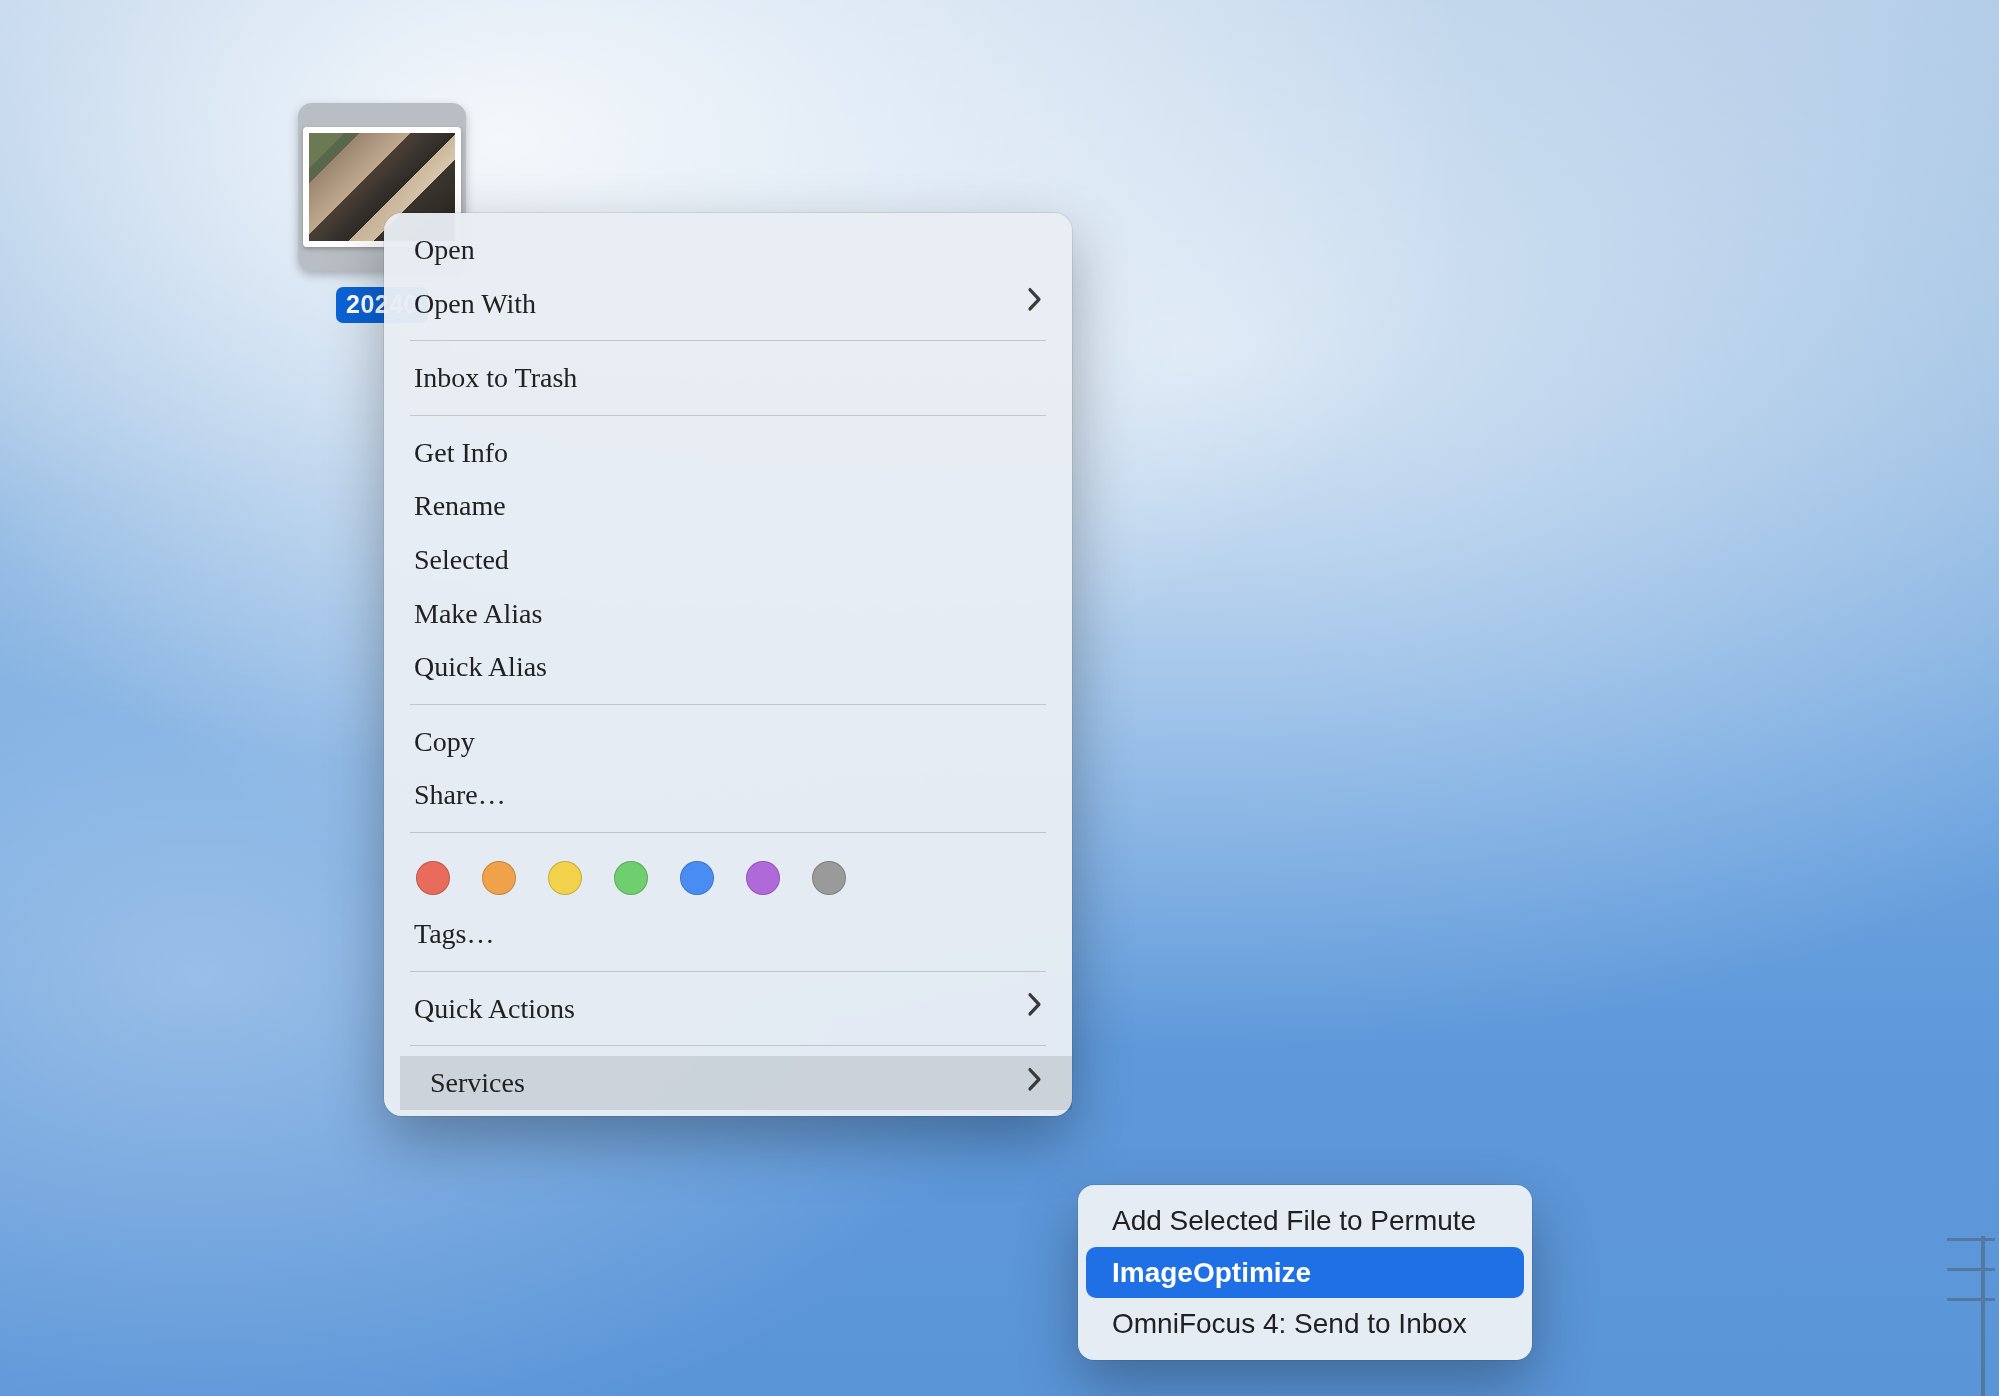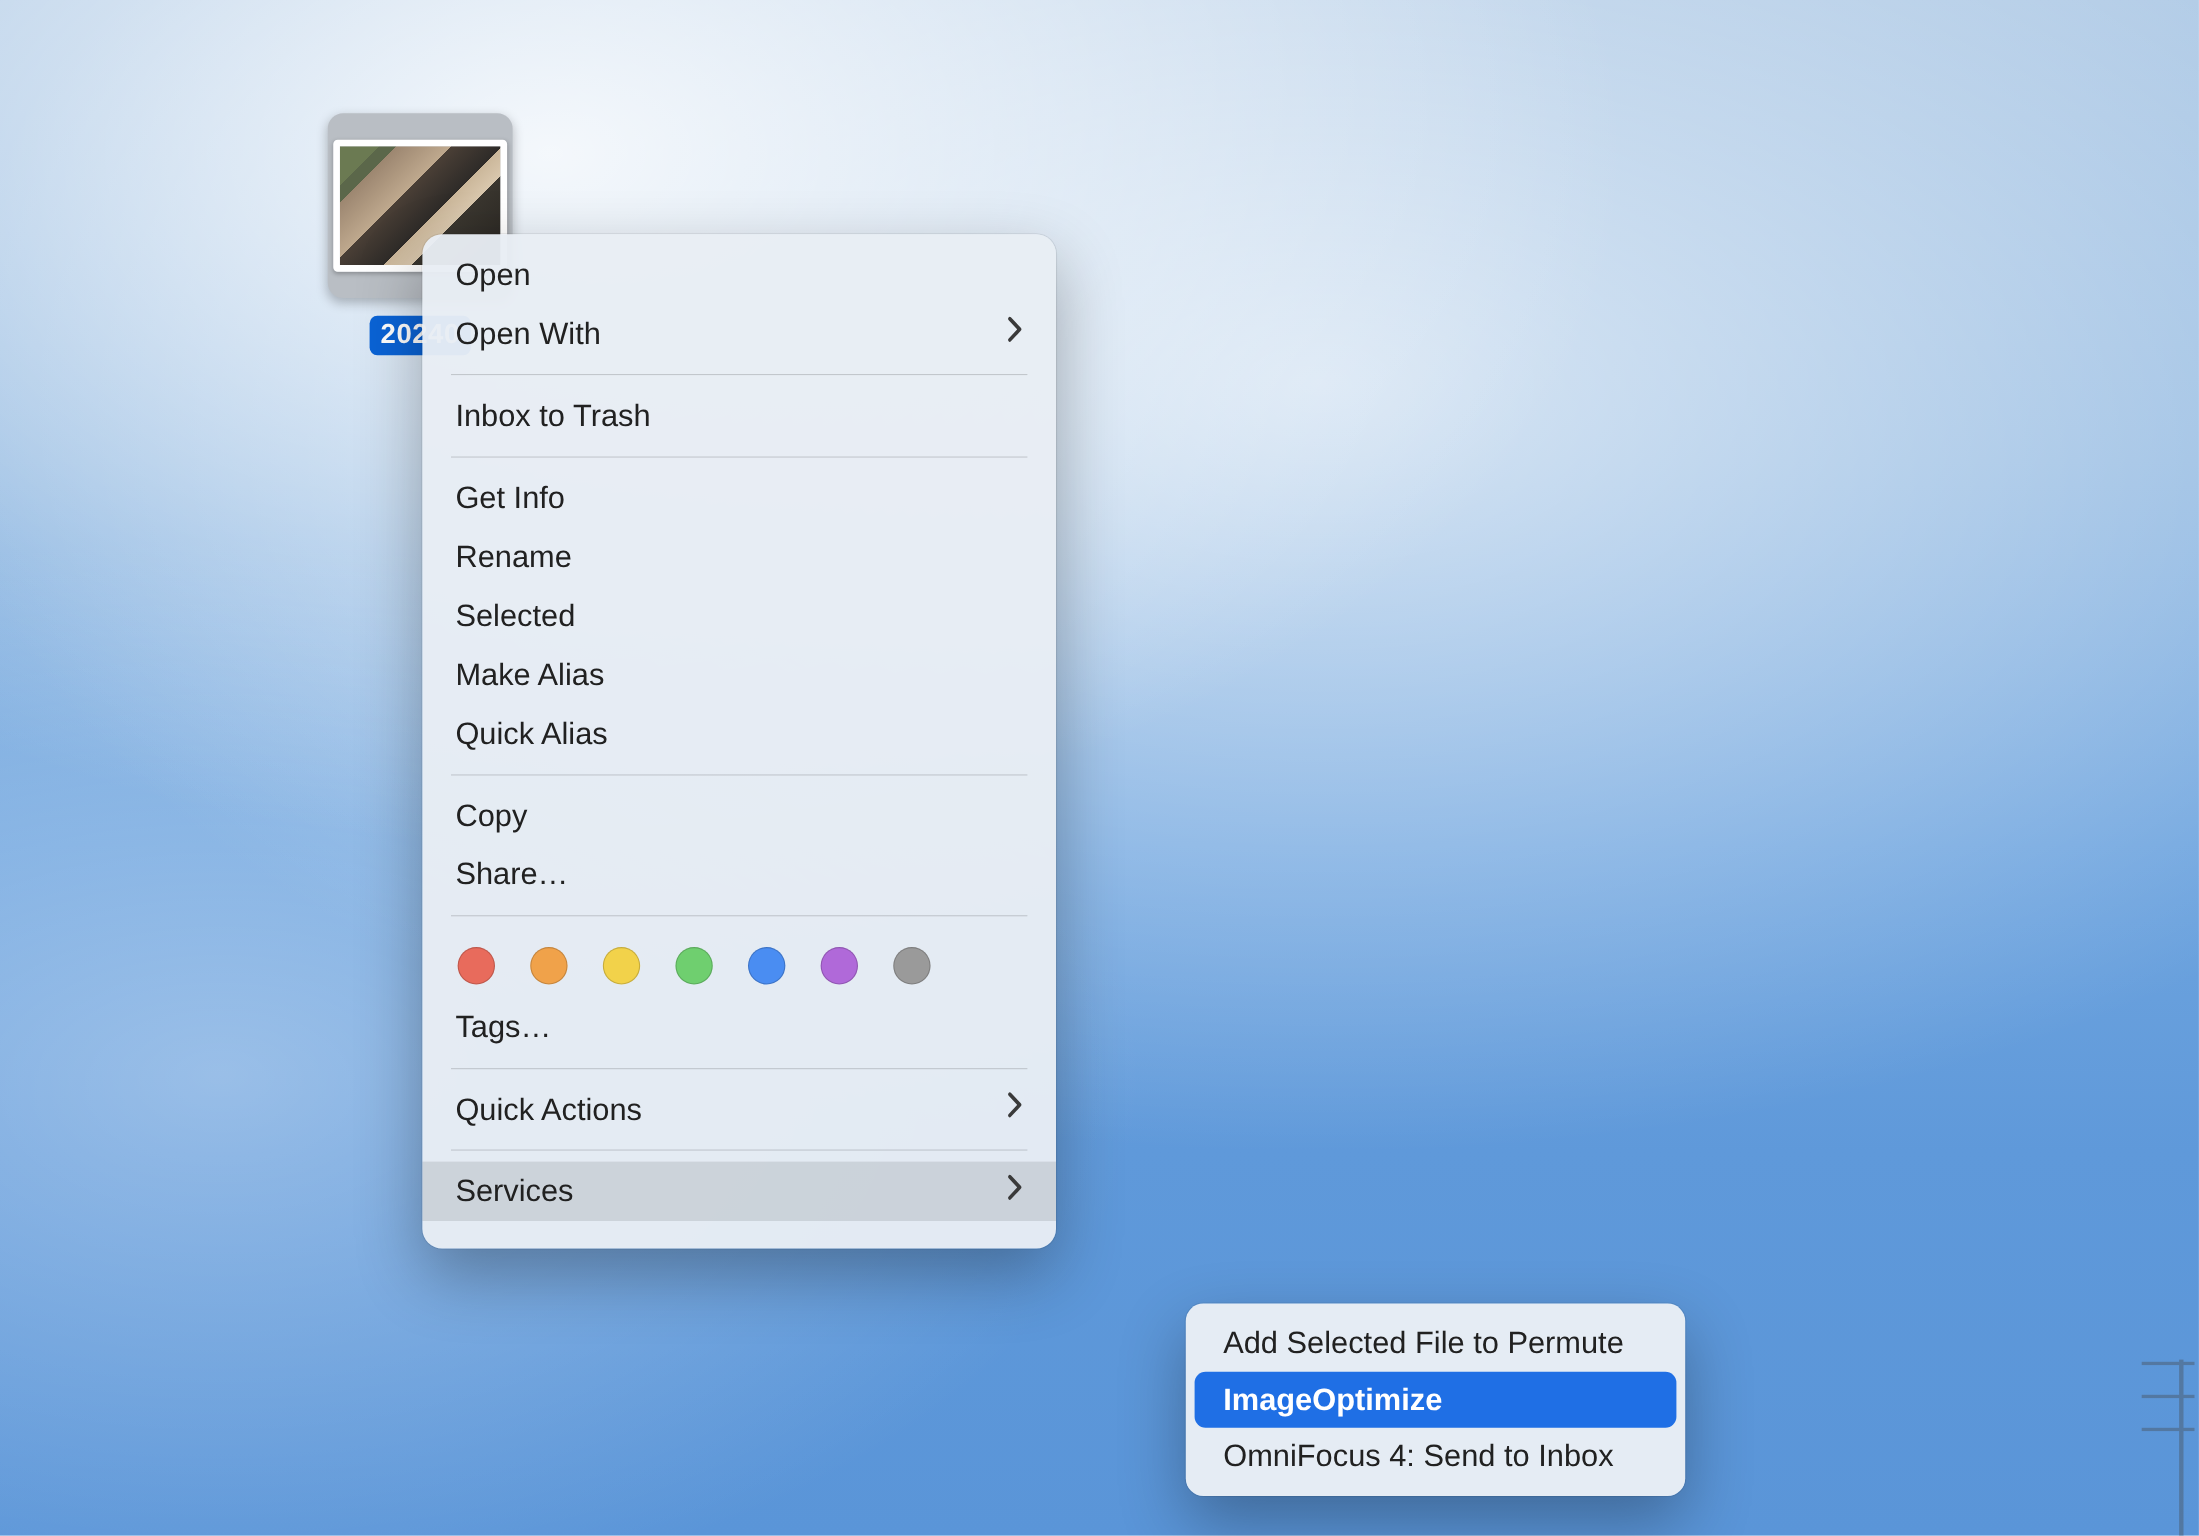--- a/index.html
+++ b/index.html
@@ -66,38 +66,40 @@
     max-width: 168px;
     overflow: hidden;
     white-space: nowrap;
   }
 
   
   .menu {
     position: absolute;
     left: 384px;
     top: 213px;
-    width: 576px;
+    width: 688px;
     border-radius: 18px;
     background: rgba(232, 237, 244, 0.96);
     box-shadow: 0 0 0 1px rgba(0,0,0,0.08), 0 24px 60px rgba(0,0,0,0.30);
-    padding: 10px 0 25px;
+    padding: 10px 0 6px;
     color: #212121;
     font-size: 28px;
+    font-family: Liberation Serif, serif;
   }
   .menu-item, .submenu-item {
     display: flex;
     align-items: center;
     justify-content: space-between;
     padding: 10px 30px 10px 30px;
     line-height: 1.2;
     cursor: default;
   }
   .menu-item.highlight {
     background: rgba(0,0,0,0.10);
+    margin-left: 16px;
   }
   .menu-sep {
     height: 1px;
     margin: 10px 26px;
     background: rgba(0,0,0,0.16);
   }
   .chevron {
     font-size: 22px;
     color: #3a3a3a;
     margin-left: 20px;

